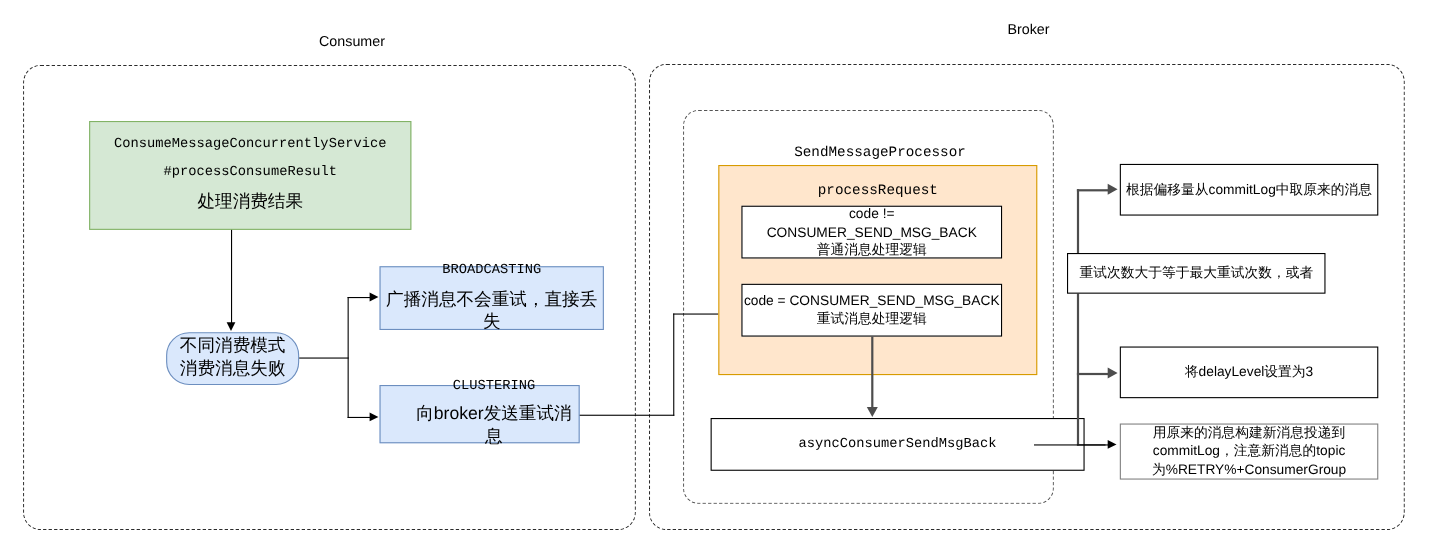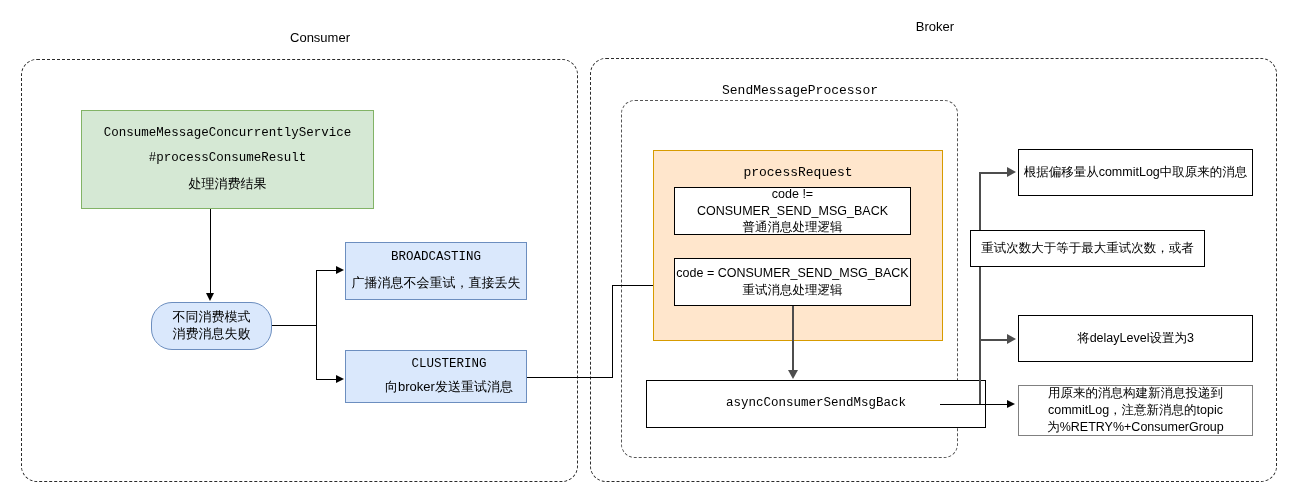--- a/index.html
+++ b/index.html
@@ -24,20 +24,21 @@
     color: #000000;
     text-align: center;
     white-space: nowrap;
   }
   .mono-label {
     font-family: "Liberation Mono", monospace;
     font-size: 13px;
     color: #000000;
     text-align: center;
     white-space: nowrap;
+    margin-top: 48px;
   }
 
   
   .dashed-container {
     border: 1.6px dashed #2b2b2b;
     border-radius: 16px;
     background: transparent;
   }
   .dashed-inner {
     border: 1.6px dashed #555555;
@@ -76,21 +77,21 @@
   }
 
   .t-mono {
     font-family: "Liberation Mono", monospace;
     font-size: 12.5px;
     color: #000000;
     line-height: 1.25;
   }
   .t-sans {
     font-family: "Liberation Sans", sans-serif;
-    font-size: 13px;
+    font-size: 16px;
     color: #000000;
     line-height: 1.3;
   }
   .t-sans-sm {
     font-family: "Liberation Sans", sans-serif;
     font-size: 12.5px;
     color: #000000;
     line-height: 1.35;
   }
   .gap-7 { margin-top: 9px; }
@@ -160,21 +161,21 @@
 
   <div class="abs ln-h" style="left:272px; top:325px; width:45px;"></div>
   <div class="abs ln-v" style="left:316px; top:270px; height:110px;"></div>
 
   <div class="abs ln-h" style="left:316px; top:270px; width:21px;"></div>
   <div class="abs arrow-r" style="left:336px; top:266px;"></div>
 
   <div class="abs ln-h" style="left:316px; top:379px; width:21px;"></div>
   <div class="abs arrow-r" style="left:336px; top:375px;"></div>
 
-  <div class="abs box box-blue" style="left:345px; top:242px; width:182px; height:58px;">
+  <div class="abs box box-blue" style="left:345px; top:242px; width:204px; height:58px;">
     <div class="t-mono">BROADCASTING</div>
     <div class="t-sans gap-7">广播消息不会重试，直接丢失</div>
   </div>
 
   <div class="abs box box-blue" style="left:345px; top:350px; width:182px; height:53px;padding-left:26px;">
     <div class="t-mono">CLUSTERING</div>
     <div class="t-sans gap-5">向broker发送重试消息</div>
   </div>
 
   <div class="abs ln-h" style="left:527px; top:377px; width:86px;"></div>

